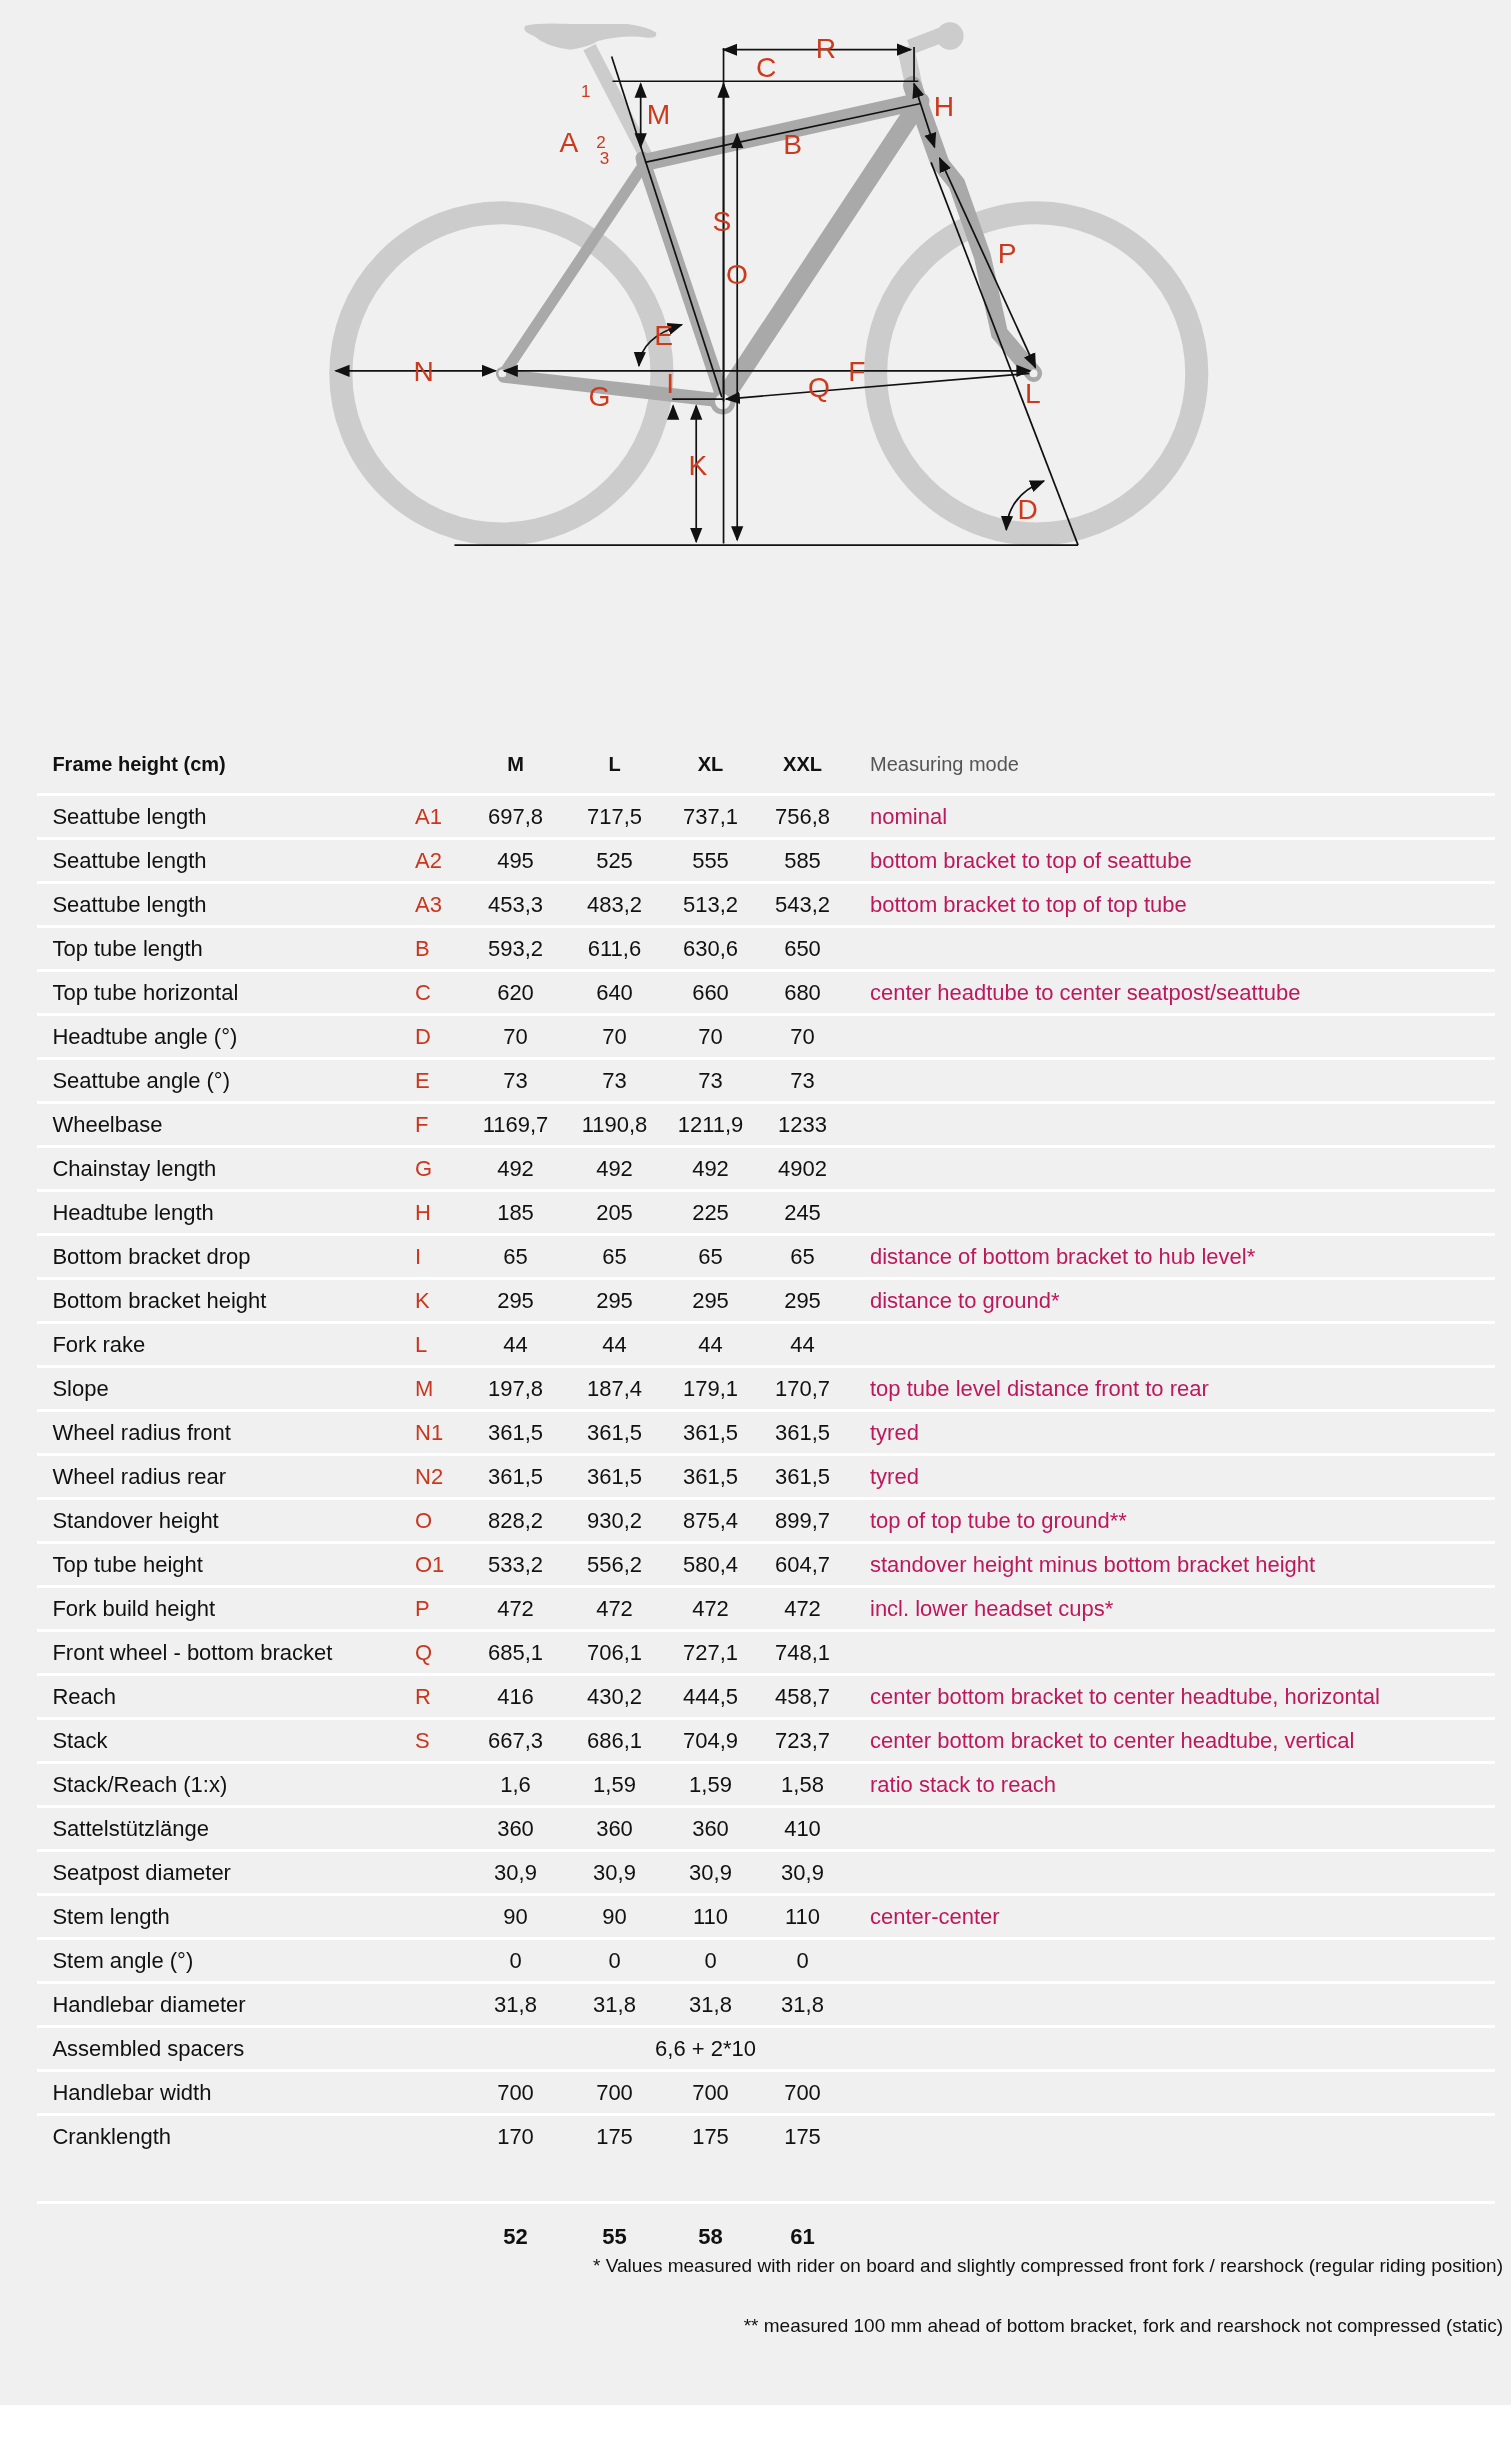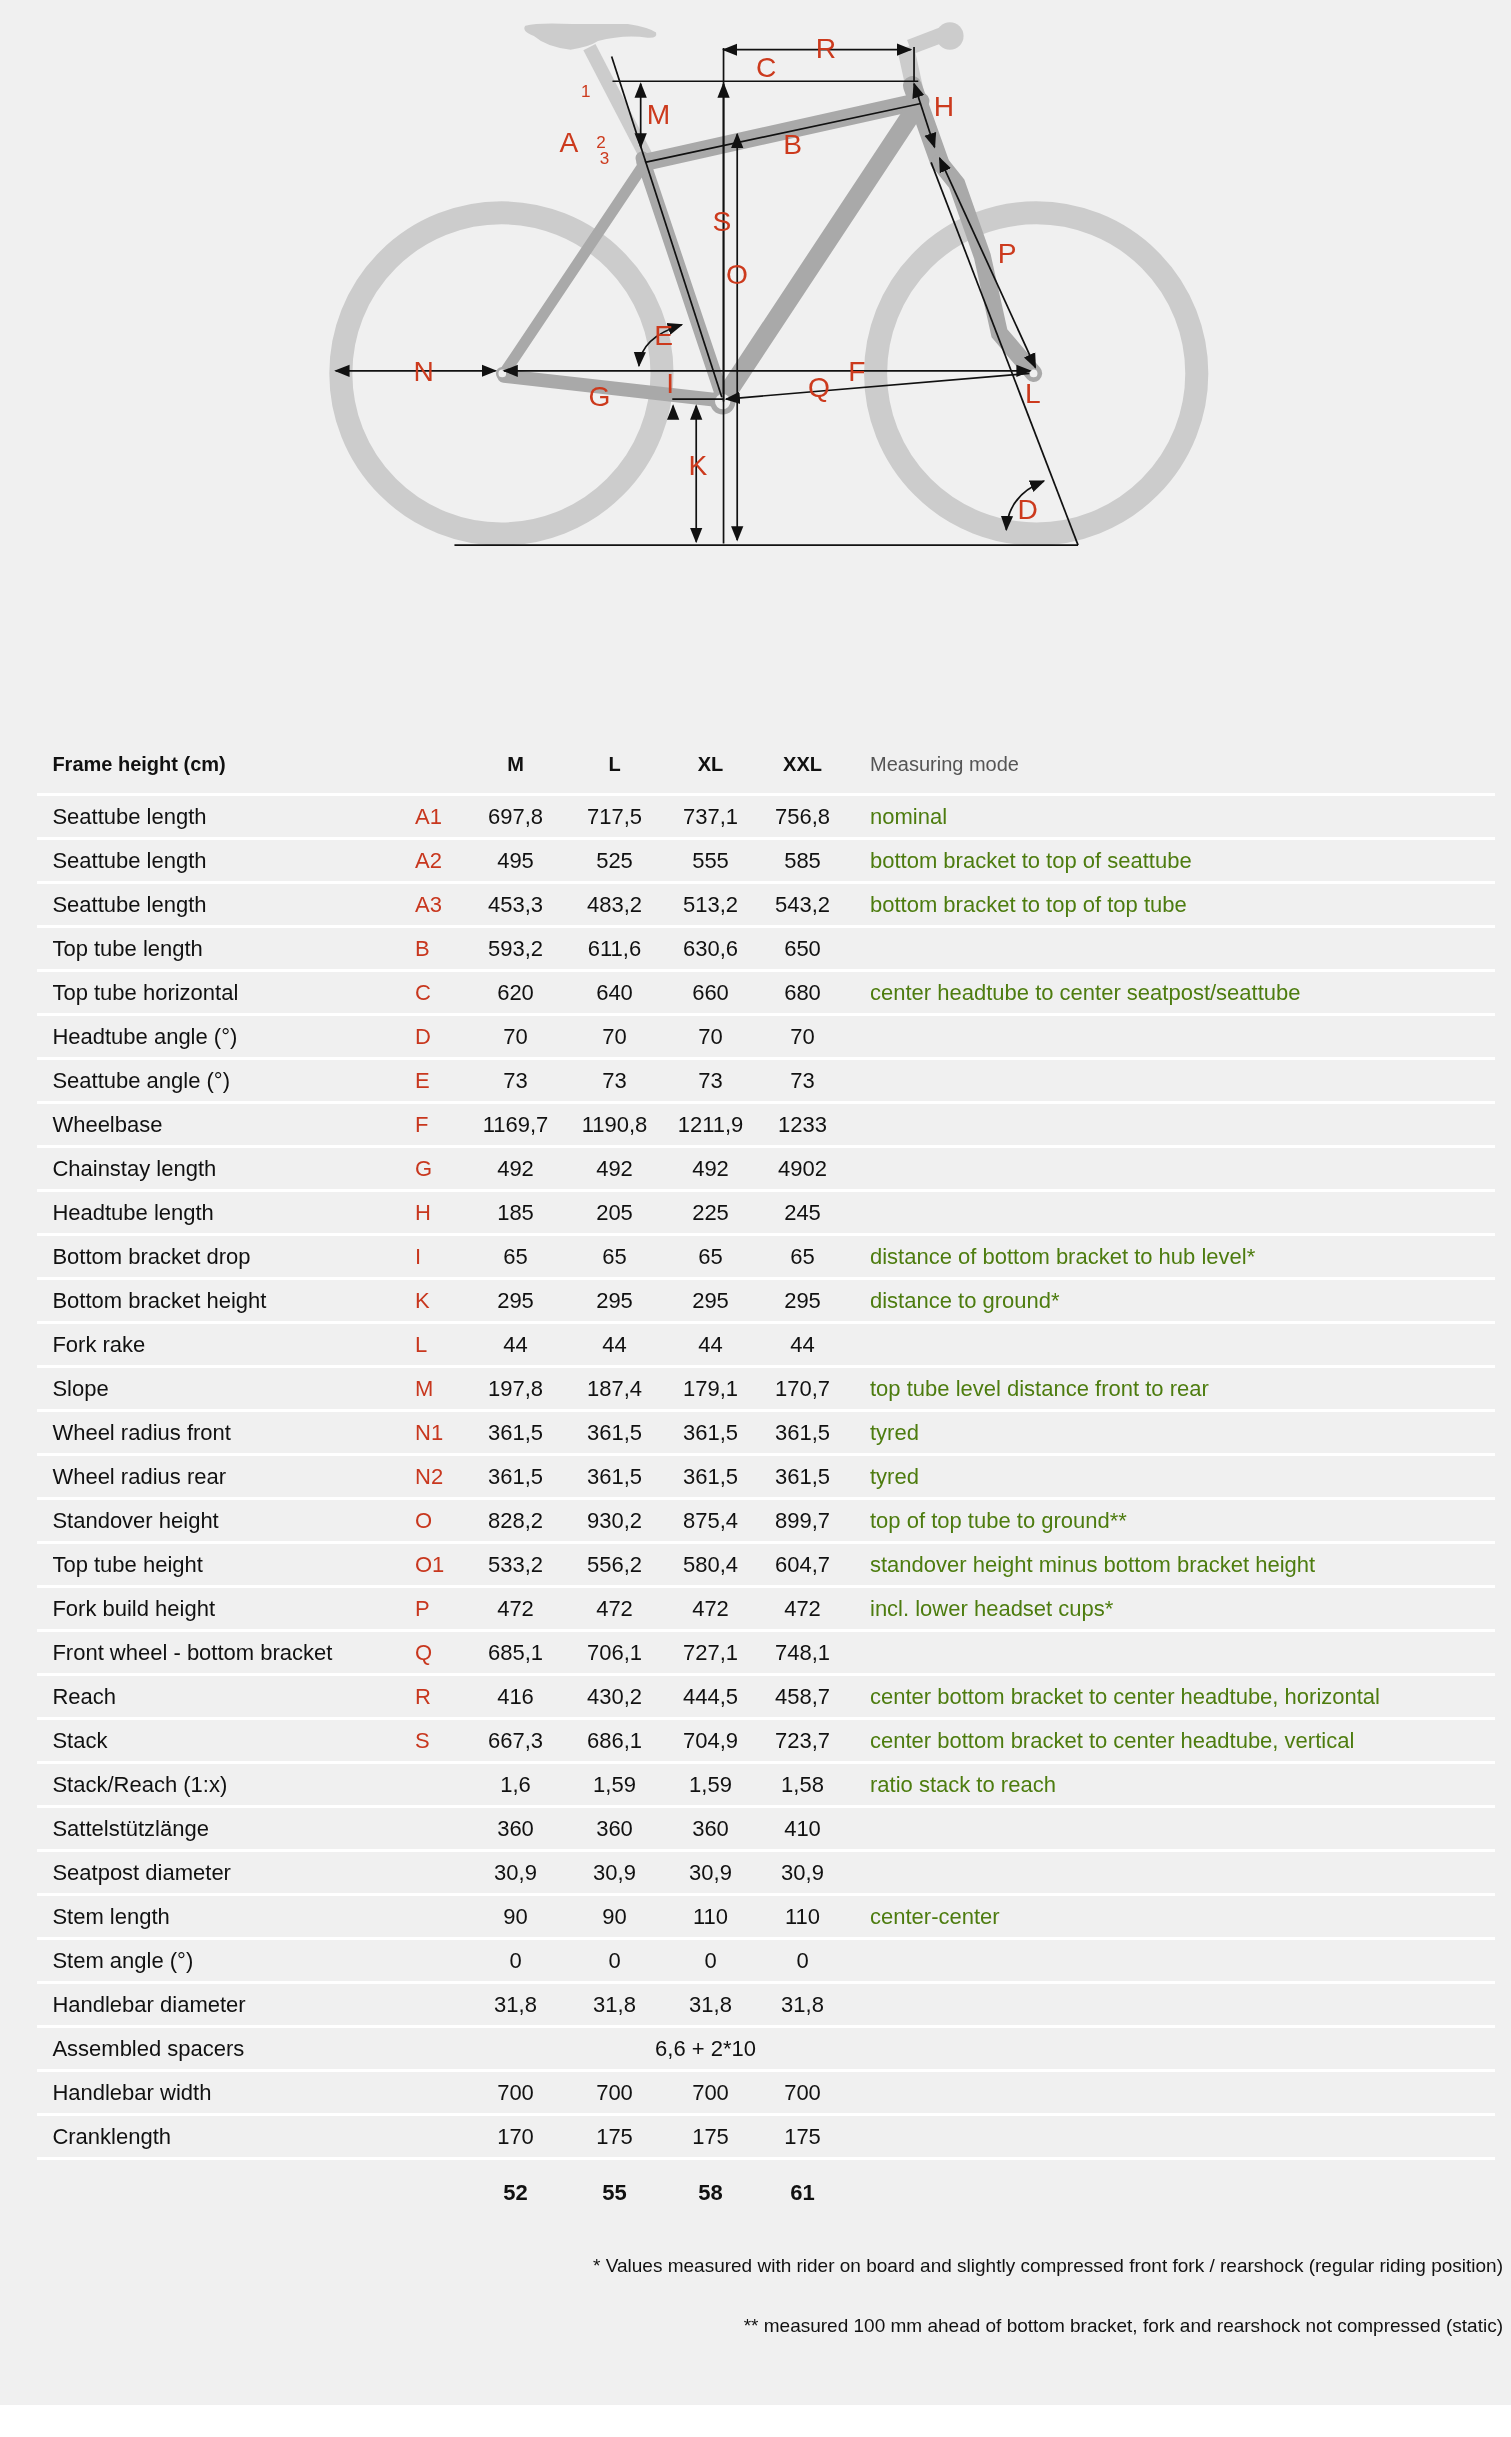--- a/index.html
+++ b/index.html
@@ -22,25 +22,25 @@
     box-sizing: border-box;
   }
   .table { position: absolute; left: 37px; top: 735px; width: 1458px; }
   .hdr { position: relative; height: 58px; }
   .row { position: relative; height: 44px; border-top: 3.4px solid #ffffff; box-sizing: border-box; }
   .cell { position: absolute; top: 50%; transform: translateY(-50%); font-size: 22px; white-space: nowrap; }
   .c-label { left: 15.4px; color: #111; }
   .c-code { left: 378px; color: #c8371e; }
   .c-val { width: 85px; text-align: center; color: #111; }
   .c-m { left: 436px; } .c-l { left: 535px; } .c-xl { left: 631px; } .c-xxl { left: 723px; }
-  .c-mode { left: 833px; color: #4d7c0f; }
+  .c-mode { left: 833px; color: #be185d; }
   .c-span { left: 535px; width: 267px; text-align: center; }
   .hdr .cell { font-weight: bold; font-size: 20px; }
   .hdr .c-mode { font-weight: normal; color: #555; }
-  .sumrow { position: relative; height: 68px; border-top: 3.4px solid #ffffff; box-sizing: border-box; }
+  .sumrow { position: relative; height: 68px; border-top: 3.4px solid #ffffff; box-sizing: border-box; margin-top: 44px; }
   .sumrow .cell { font-weight: bold; }
   .foot { position: absolute; right: 9px; font-size: 19px; color: #111; text-align: right; white-space: nowrap; }
   .f1 { top: 2255px; } .f2 { top: 2315px; }
   .dlabel { font-family: "Liberation Sans", sans-serif; fill: #cc3a1d; font-size: 33px; }
   .dsmall { font-family: "Liberation Sans", sans-serif; fill: #cc3a1d; font-size: 20px; }
 </style>
 </head>
 <body>
 
 <div class="page">

